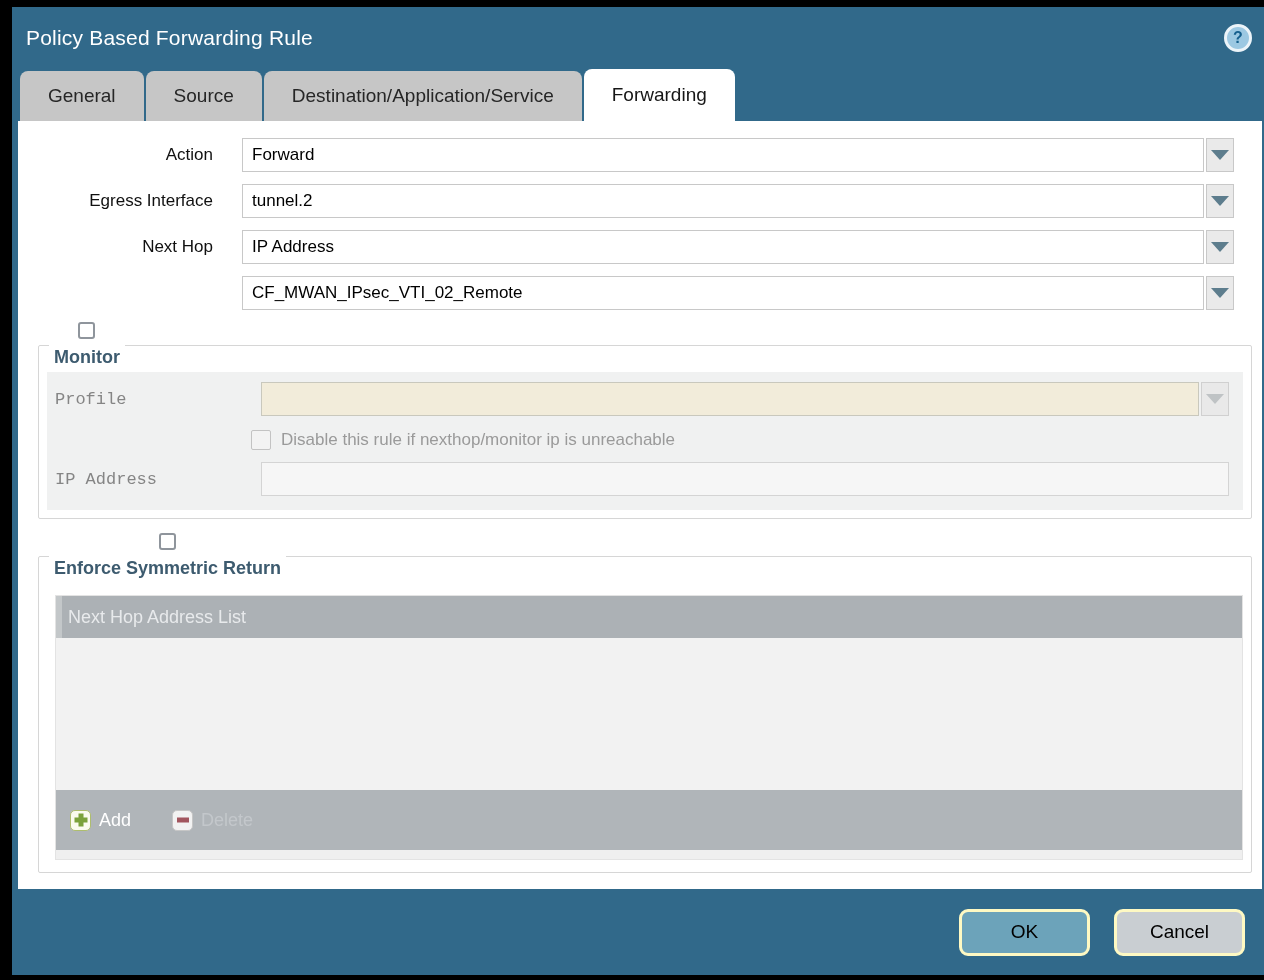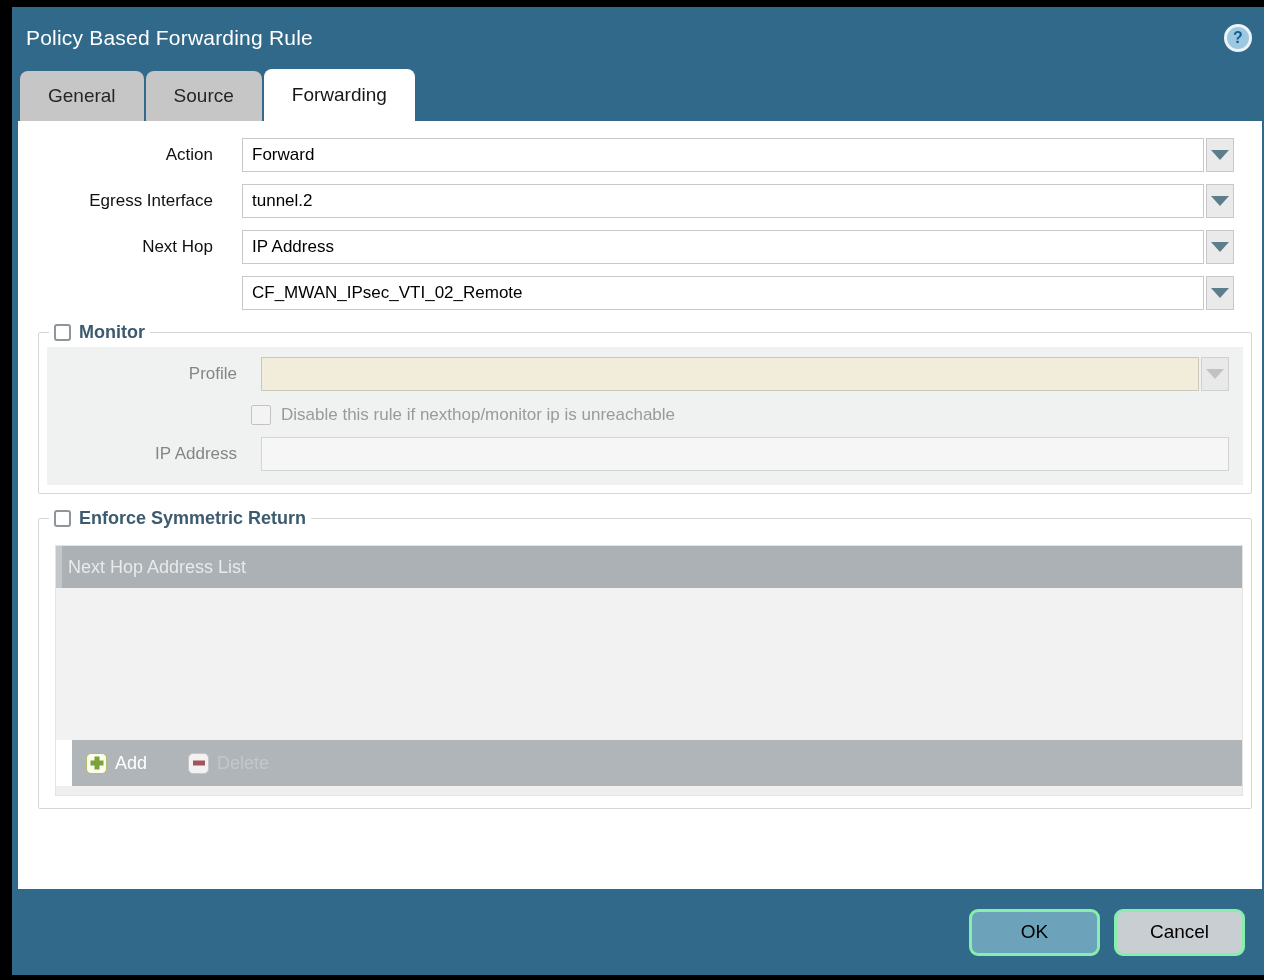--- a/index.html
+++ b/index.html
@@ -60,30 +60,30 @@
   .tri { width:0; height:0; border-left:9px solid transparent; border-right:9px solid transparent; border-top:10px solid #5d7d8d; }
   .tri.dis { border-top-color:#bfc3c5; }
   
   fieldset {
     border:1px solid #d6d6d6; border-radius:2px;
     margin:4px 10px 0 20px; padding:4px 8px 8px;
   }
   legend {
     display:flex; align-items:center; gap:8px;
     font-size:18px; font-weight:bold; color:#3d5b6f;
-    padding:0 5px; margin-left:2px;
+    padding:0 5px; margin-left:2px;flex-direction:column;
   }
   .cb {
     width:17px; height:17px; background:#fff;
     border:2px solid #8f959c; border-radius:3px; cursor:pointer; flex-shrink:0;
   }
   .panel { background:#f0f1f1; padding:10px 8px 14px 0; }
   .lbl-sm {
-    width:186px; flex-shrink:0; text-align:right; padding-right:4px;
-    font-size:17px; color:#858585; white-space:nowrap;
+    width:186px; flex-shrink:0; padding-right:4px;
+    font-size:17px; color:#858585; white-space:nowrap;font-family:Liberation Mono, monospace;
   }
   .frow.inner { margin:0 6px 0 8px; }
   .input-beige { background:#f2ecda; border:1px solid #c9c8bd; }
   .input-dis  { background:#f6f6f6; border:1px solid #d4d4d4; }
   .ddbtn.dis  { background:#e9e9e9; border-color:#d0d0d0; cursor:default; }
   .disable-row { display:flex; align-items:center; gap:10px; margin:14px 0 12px 204px; }
   .cb-dis {
     width:20px; height:20px; background:#f3f3f3;
     border:1px solid #c3c3c3; border-radius:2px; flex-shrink:0;
   }
@@ -93,22 +93,22 @@
   .nh-header {
     height:42px; background:#acb1b5; color:#e8eaec; font-size:18px;
     display:flex; align-items:center; padding-left:12px; position:relative;
   }
   .nh-header::before {
     content:""; position:absolute; left:0; top:0; bottom:0; width:6px;
     background:#c3c7c9;
   }
   .nh-body { height:152px; background:#f2f2f2; }
   .nh-footer {
-    height:46px; background:#b0b5b9; display:flex; align-items:center;
-    padding-left:14px; gap:41px;margin-left:16px;
+    height:60px; background:#b0b5b9; display:flex; align-items:center;
+    padding-left:14px; gap:41px;
   }
   .nh-scroll { height:9px; background:#efefef; }
   .tbl-btn { display:flex; align-items:center; gap:8px; cursor:pointer; font-size:18px; }
   .tbl-btn.add { color:#ffffff; }
   .tbl-btn.del { color:#c3c7cb; cursor:default; }
   .ico {
     width:21px; height:21px; border-radius:5px; position:relative; flex-shrink:0;
   }
   .ico-plus { background:#fbfbee; border:1px solid #aebd6e; }
   .ico-plus::before, .ico-plus::after {
@@ -121,40 +121,41 @@
     content:""; position:absolute; background:#a2555e;
     width:12px; height:5px; left:50%; top:50%; transform:translate(-50%,-50%);
   }
   .schedule-row { margin-top:18px; }
   
   .bottombar {
     flex:1; display:flex; align-items:center; justify-content:flex-end;
     gap:14px; padding-right:23px;
   }
   .btn {
-    width:131px; height:47px; border-radius:9px; border:3px solid #86efac;
+    width:131px; height:47px; border-radius:9px; border:3px solid #fef9c3;
     font-size:19px; color:#000; display:flex; align-items:center;
-    justify-content:center; cursor:pointer;
+    justify-content:center; cursor:pointer;margin-left:10px;
   }
   .btn-ok { background:#6ca3ba; }
   .btn-cancel { background:#c9ced2; }
 </style>
 </head>
 <body>
 
 <div class="window">
 
   <div class="titlebar">
     <span class="title">Policy Based Forwarding Rule</span>
     <div class="help">?</div>
   </div>
 
   <div class="tabs">
     <div class="tab">General</div>
     <div class="tab">Source</div>
+    <div class="tab">Destination/Application/Service</div>
     <div class="tab active">Forwarding</div>
   </div>
 
   <div class="content">
 
     <div class="frow">
       <span class="lbl">Action</span>
       <div class="inputbox">Forward</div>
       <div class="ddbtn">
           <span class="tri"></span>

